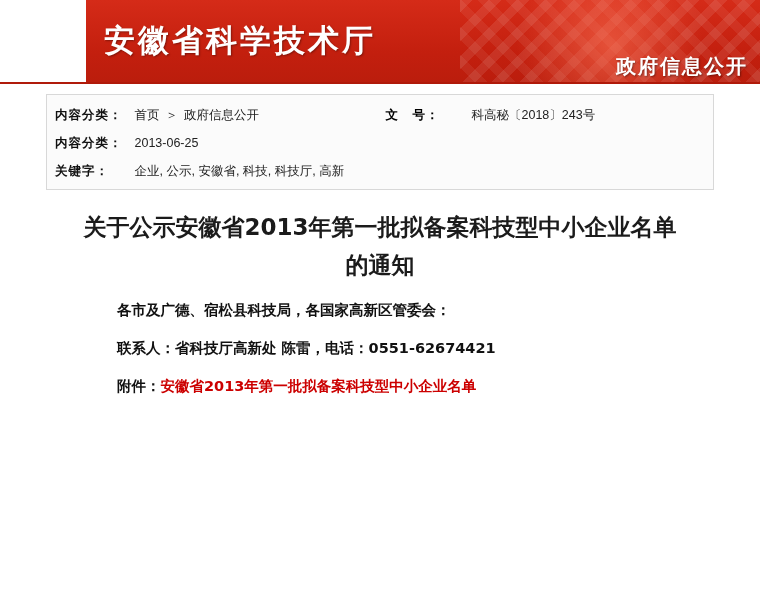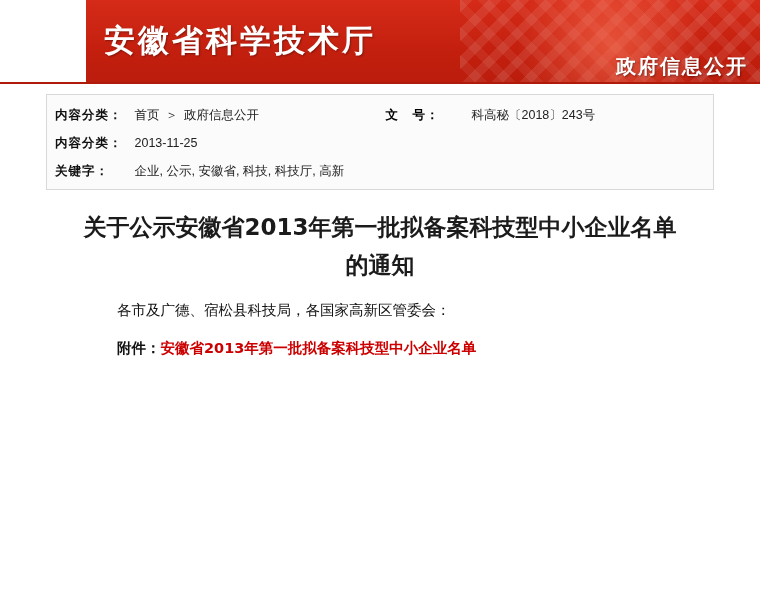--- a/index.html
+++ b/index.html
@@ -157,20 +157,21 @@
     margin-top: 12px;
     padding: 0 42px;
     font-size: 14.5px;
     line-height: 29px;
     color: #111;
     font-family: "DejaVu Sans", "Liberation Sans", sans-serif;
   }
   .doc-body p {
     margin: 0 0 9px 0;
     text-align: justify;
+    font-weight: bold;
   }
   .indent2 { text-indent: 2em; }
   .attach {
     color: #cc0000;
     font-weight: bold;
     font-size: 14.5px;
   }
   .attach .lead {
     color: #111;
   }
@@ -194,32 +195,33 @@
         <tr>
       <td class="lbl">内容分类：</td>
       <td class="val">
         <a class="crumb-link" href="#">首页</a><span class="crumb-sep">＞</span><a class="crumb-link" href="#">政府信息公开</a>
       </td>
       <td class="lbl-right">文　号：</td>
       <td class="val">科高秘〔2018〕243号</td>
     </tr>
     <tr>
       <td class="lbl">内容分类：</td>
-      <td class="val" colspan="3">2013-11-25</td>
+      <td class="val" colspan="3">2013-06-25</td>
     </tr>
     <tr>
       <td class="lbl">关键字：</td>
       <td class="val" colspan="3">企业, 公示, 安徽省, 科技, 科技厅, 高新</td>
     </tr>
   </tbody>
     </table>
 </div>
 
 <div class="article">
   <div class="doc-title">关于公示安徽省2013年第一批拟备案科技型中小企业名单的通知</div>
 
   <div class="doc-body">
     <p class="indent2">各市及广德、宿松县科技局，各国家高新区管委会：</p>
+    <p class="indent2">联系人：省科技厅高新处 陈雷，电话：0551-62674421</p>
     <p class="indent2 attach">
       <span class="lead">附件：</span><span>安徽省2013年第一批拟备案科技型中小企业名单</span>
     </p>
   </div>
 </div>
 
 </body></html>

